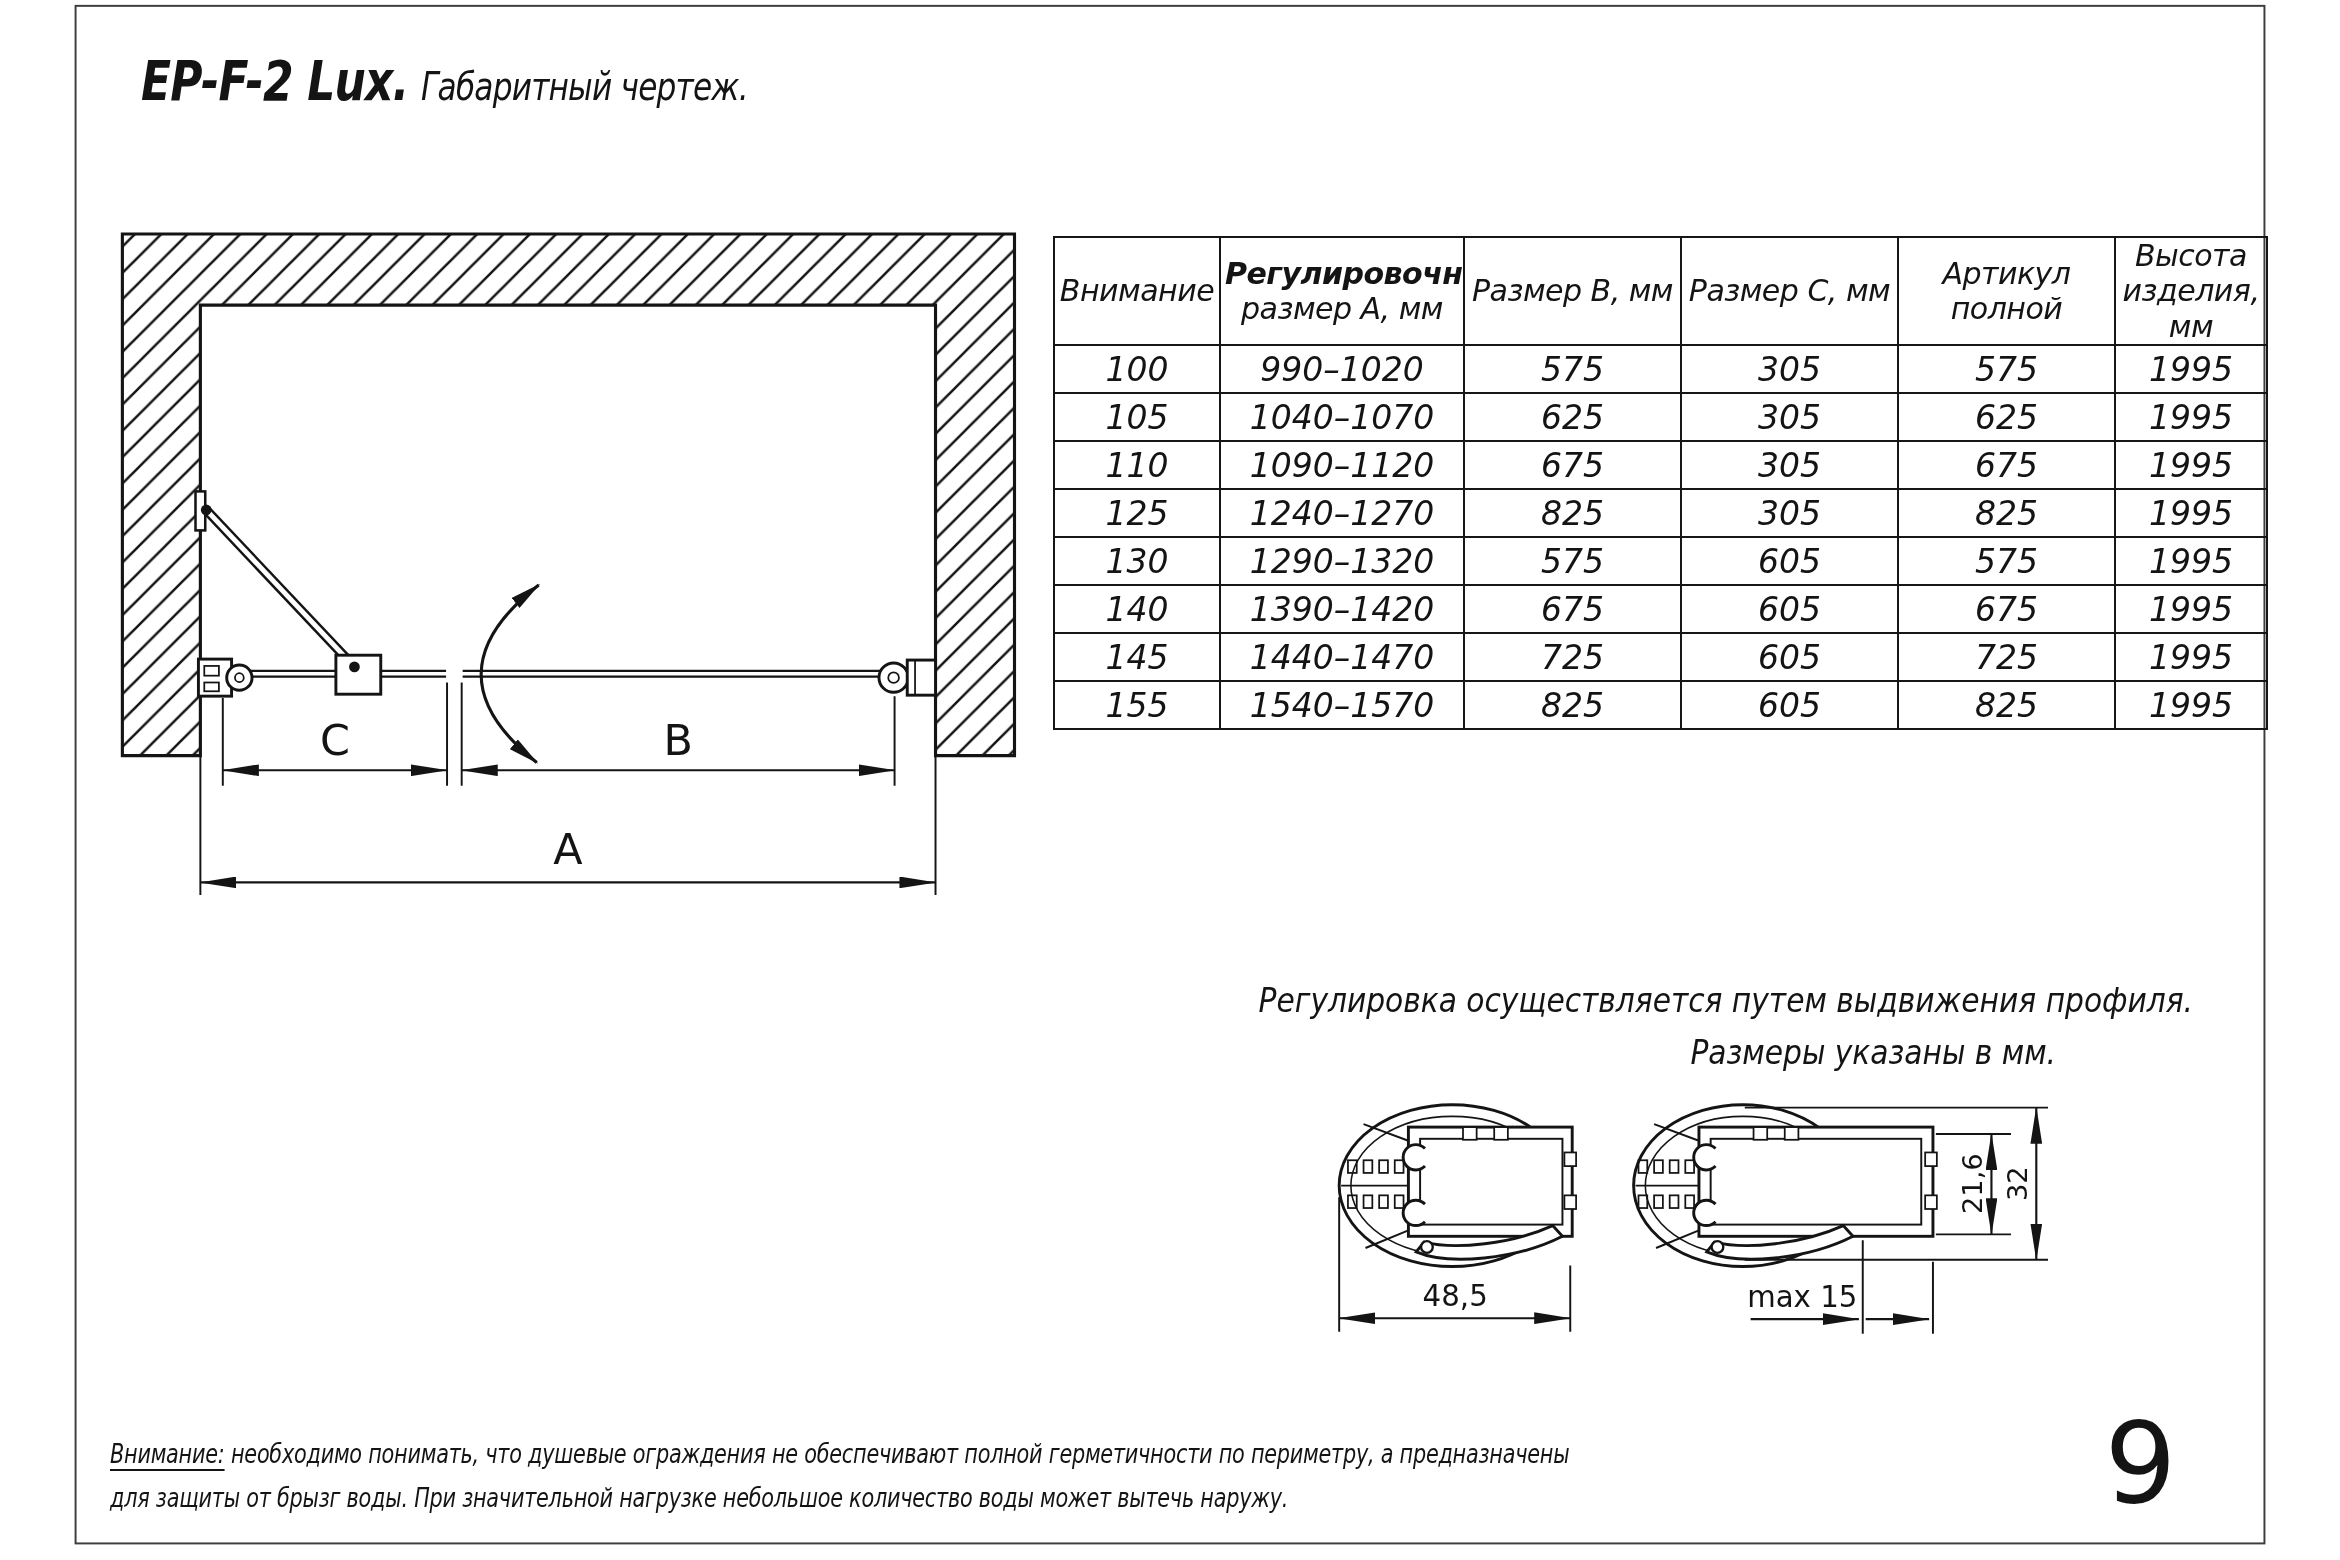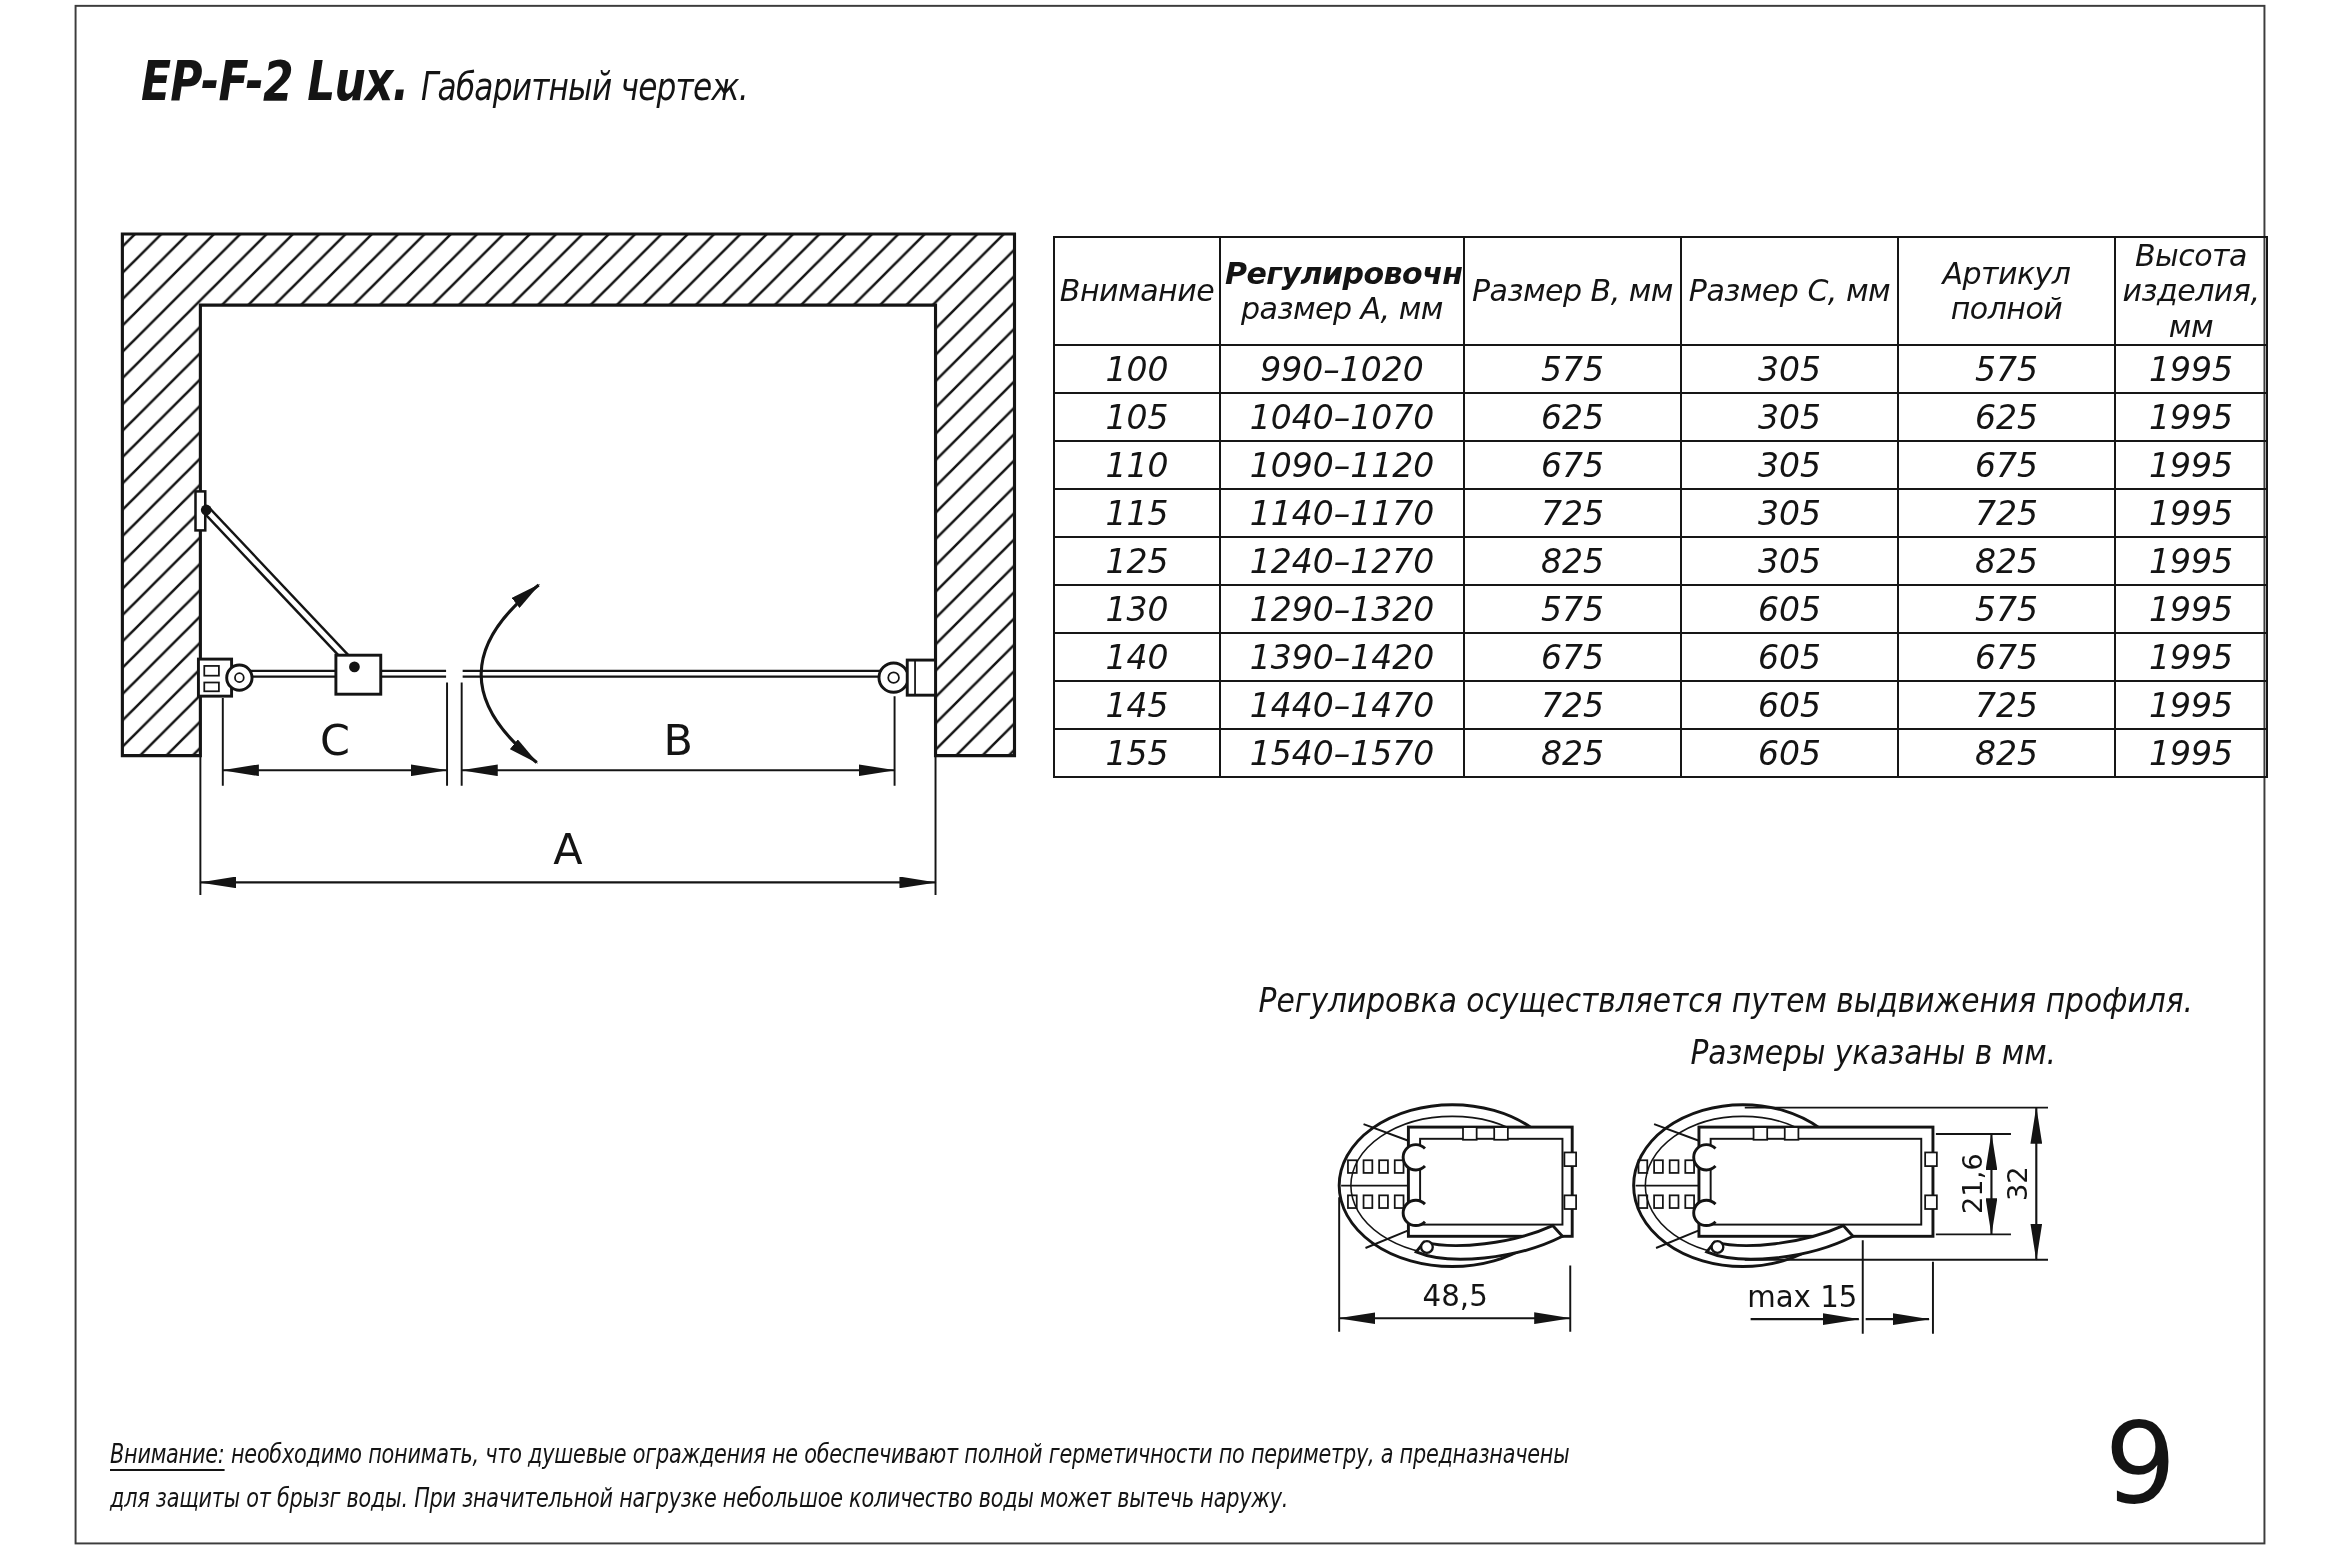--- a/index.html
+++ b/index.html
@@ -253,28 +253,20 @@
       </tr>
       <tr>
         <td>110</td>
         <td>1090–1120</td>
         <td>675</td>
         <td>305</td>
         <td>675</td>
         <td>1995</td>
       </tr>
       <tr>
-        <td>115</td>
-        <td>1140–1170</td>
-        <td>725</td>
-        <td>305</td>
-        <td>725</td>
-        <td>1995</td>
-      </tr>
-      <tr>
         <td>125</td>
         <td>1240–1270</td>
         <td>825</td>
         <td>305</td>
         <td>825</td>
         <td>1995</td>
       </tr>
       <tr>
         <td>130</td>
         <td>1290–1320</td>

